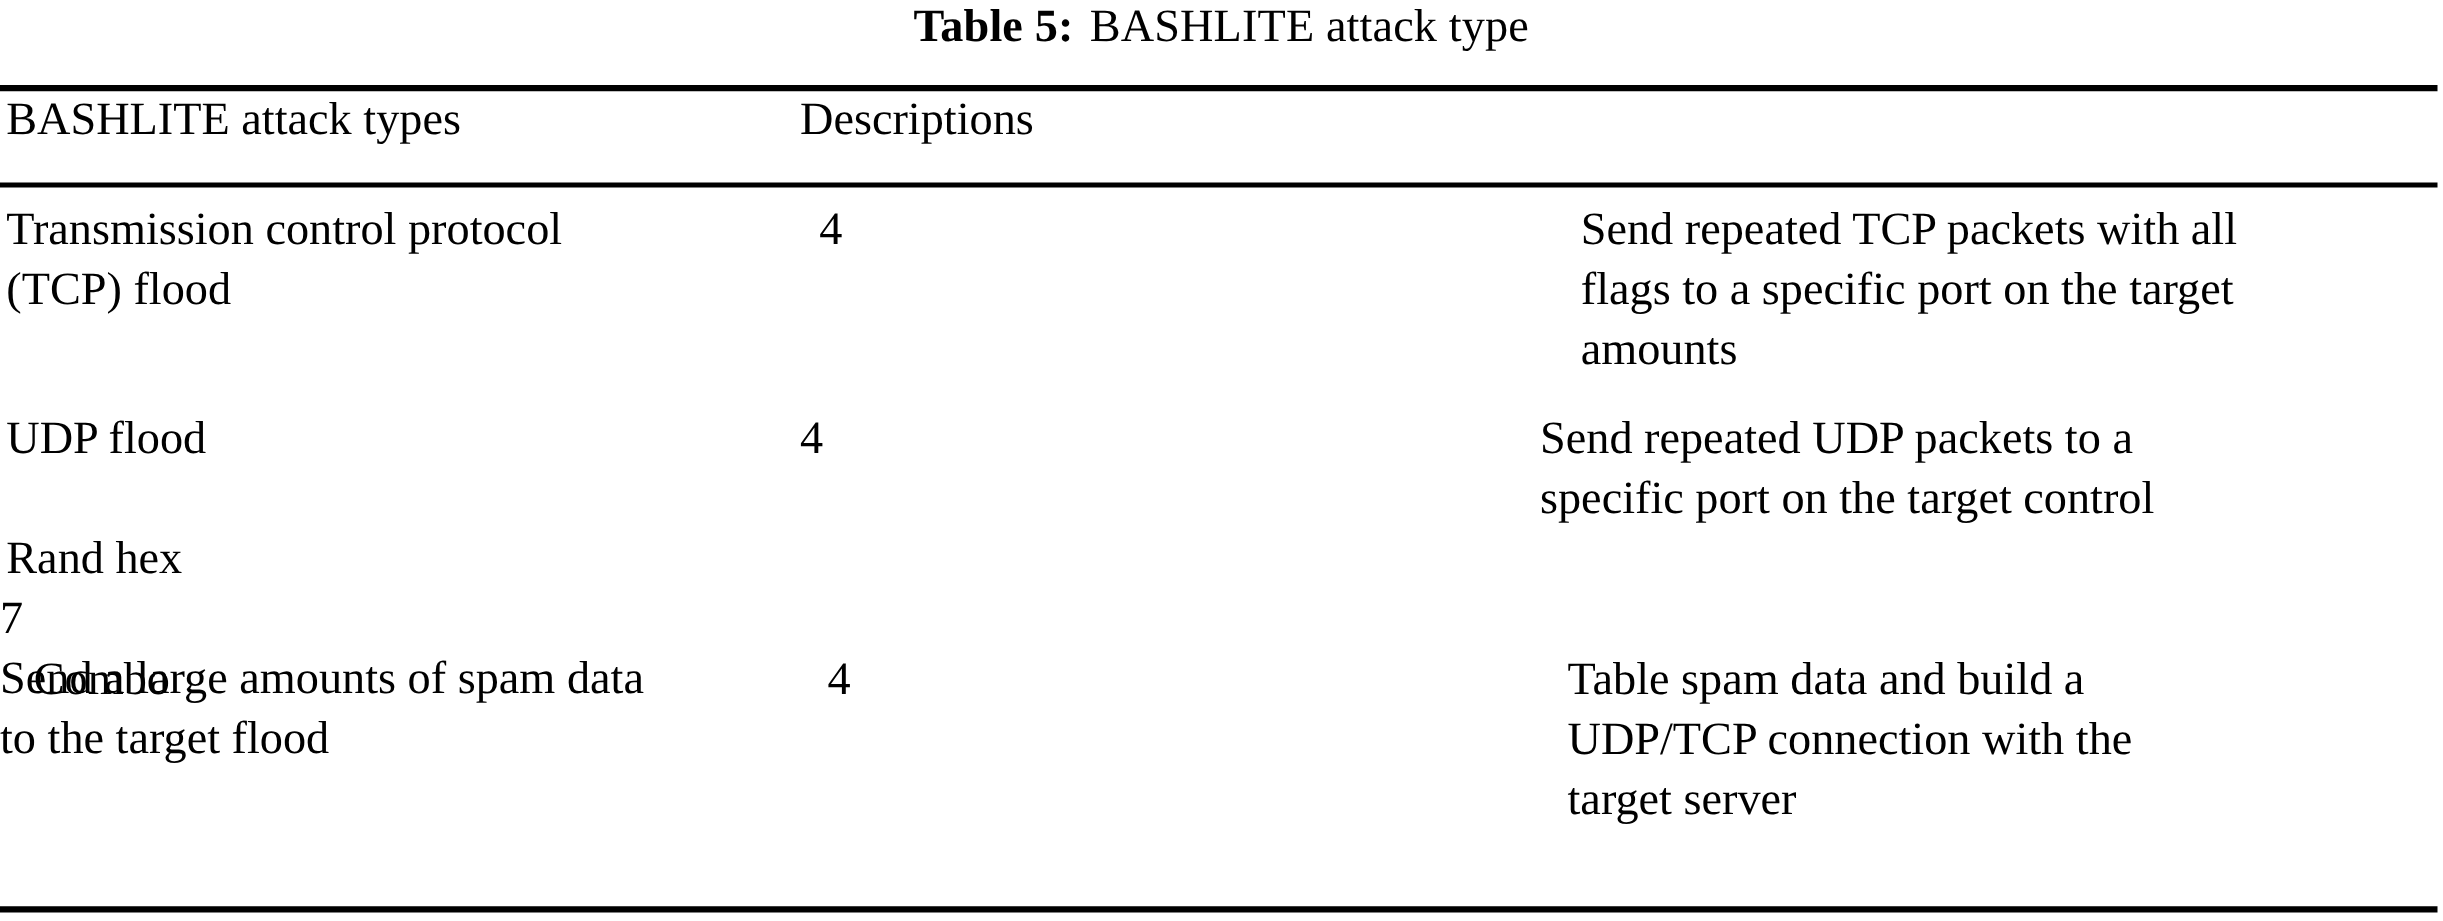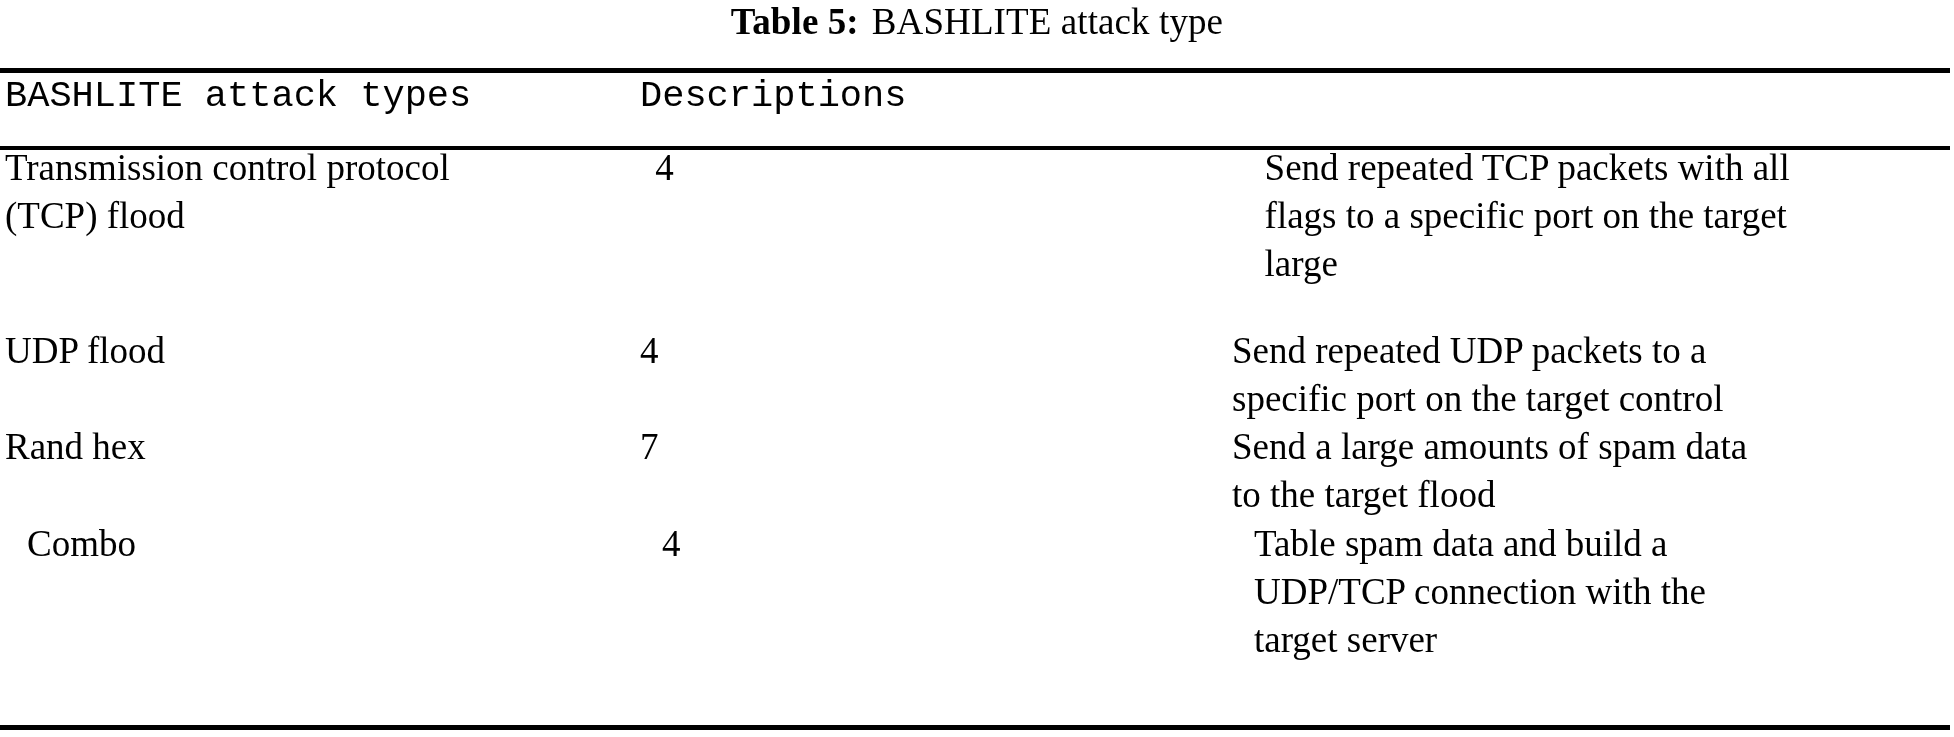--- a/index.html
+++ b/index.html
@@ -85,25 +85,25 @@
     box-sizing: border-box;
   }
 
   .cell {
     font-size: 37px;
     line-height: 48px;
     white-space: pre-line;
   }
 
   .header-row { top: 73px; }
-  .header-row .cell { font-size: 37px; line-height: 46px; font-family: Liberation Mono, monospace; }
+  .header-row .cell { font-size: 37px; line-height: 46px; }
 
-  .row-1 { top: 144px; gap: 44px; }
+  .row-1 { top: 160px; gap: 44px; }
   .row-2 { top: 327px; }
-  .row-3 { top: 423px; }
+  .row-3 { top: 423px; flex-direction: column; }
   .row-4 { top: 520px; padding-left: 22px; }
 </style>
 </head>
 <body>
 
 <div class="page">
 
   <div class="caption">
     <span class="cap-label">Table 5:</span><span class="cap-gap"></span><span class="cap-text">BASHLITE attack type</span>
   </div>
@@ -127,21 +127,21 @@
       <div class="col-type">
         <div class="cell">Transmission control protocol
 (TCP) flood</div>
       </div>
       <div class="col-layer">
         <div class="cell">4</div>
       </div>
       <div class="col-desc">
         <div class="cell">Send repeated TCP packets with all
 flags to a specific port on the target
-large</div>
+amounts</div>
       </div>
     </div>
 
     <div class="row row-2">
       <div class="col-type">
         <div class="cell">UDP flood</div>
       </div>
       <div class="col-layer">
         <div class="cell">4</div>
       </div>

